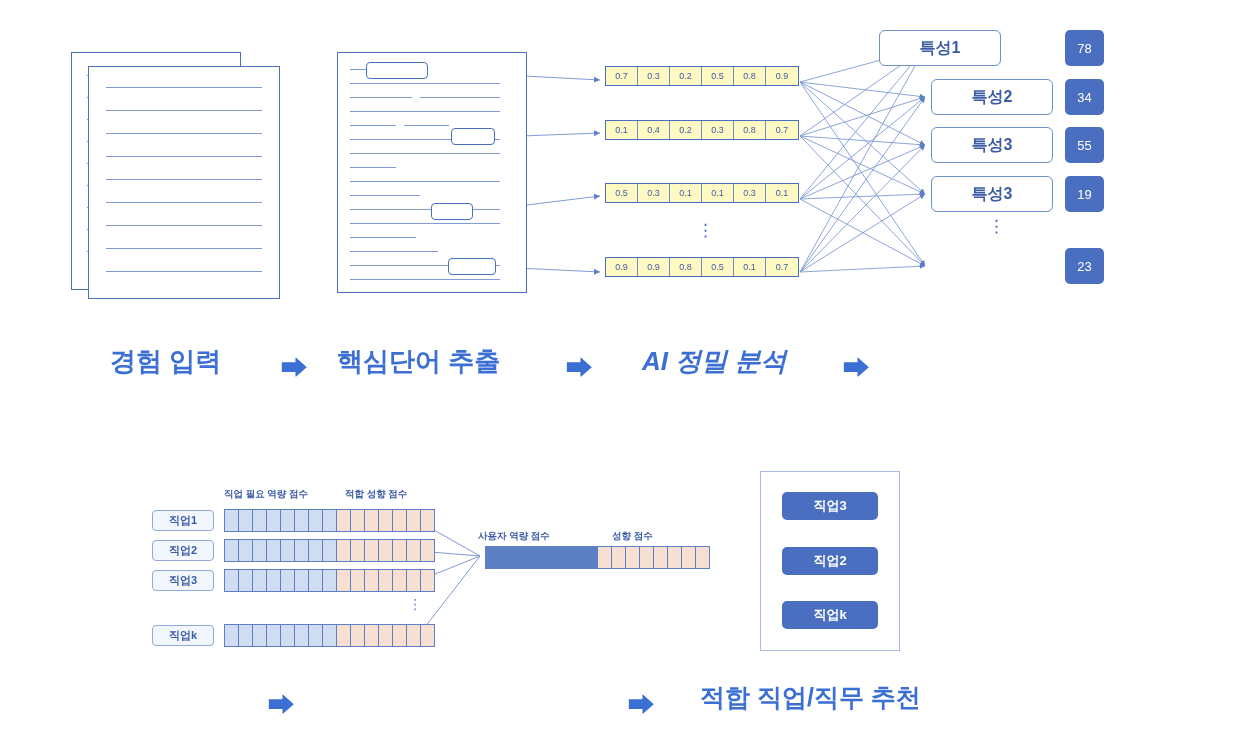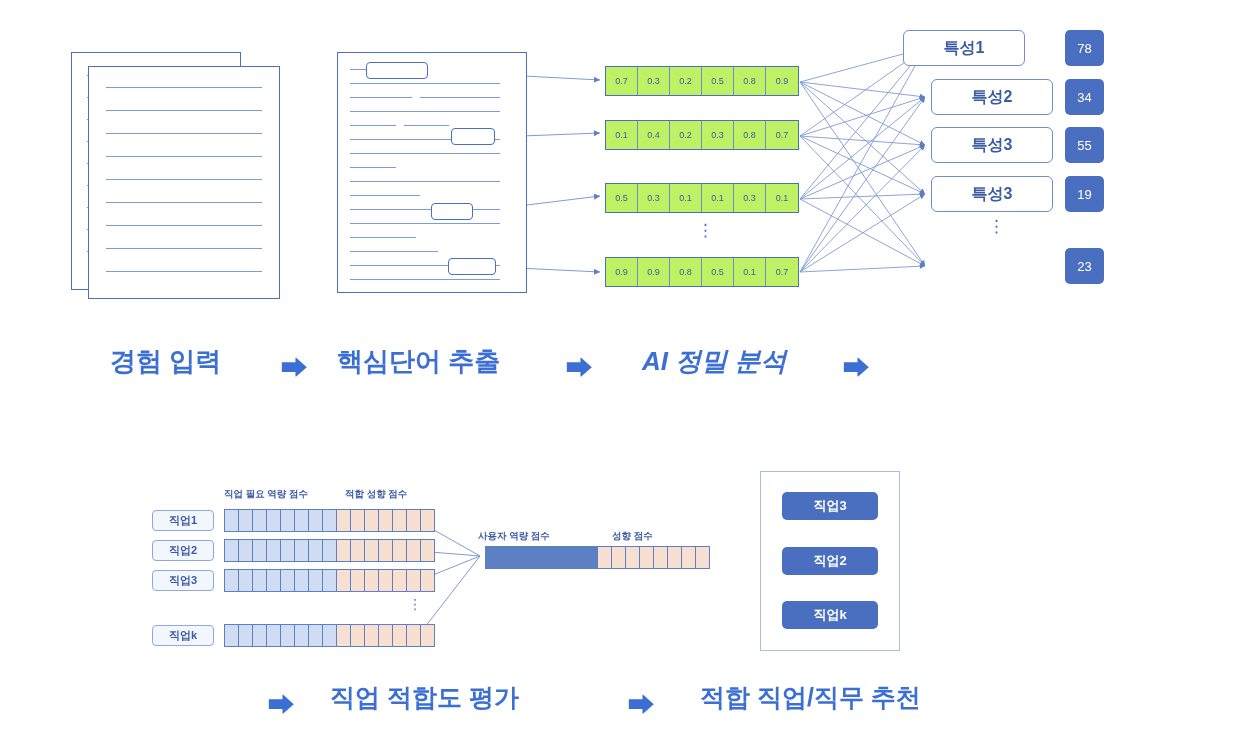--- a/index.html
+++ b/index.html
@@ -66,23 +66,23 @@
     border-radius: 4px;
     background: #ffffff;
     box-sizing: border-box;
   }
 
   
   .vector {
     position: absolute;
     display: flex;
     border: 1.5px solid #4a6fc0;
-    background: #bef264;
-    box-sizing: border-box;
-    height: 30px;
+    background: #fef9c3;
+    box-sizing: border-box;
+    height: 20px;
   }
   .vector .cell {
     width: 32px;
     border-right: 1px solid #6f8ecb;
     display: flex;
     align-items: center;
     justify-content: center;
     font-size: 9px;
     color: #3b5ba5;
     box-sizing: border-box;
@@ -353,21 +353,21 @@
 
   <div class="vector" style="left:605px; top:257px;">
     <div class="cell">0.9</div>
     <div class="cell">0.9</div>
     <div class="cell">0.8</div>
     <div class="cell">0.5</div>
     <div class="cell">0.1</div>
     <div class="cell">0.7</div>
   </div>
 
-  <div class="feat" style="left:879px; top:30px;margin-left:24px;">특성1</div>
+  <div class="feat" style="left:879px; top:30px;">특성1</div>
   <div class="score" style="left:1065px; top:30px;text-align:right;">78</div>
 
   <div class="feat" style="left:931px; top:79px;">특성2</div>
   <div class="score" style="left:1065px; top:79px;">34</div>
 
   <div class="feat" style="left:931px; top:127px;">특성3</div>
   <div class="score" style="left:1065px; top:127px;">55</div>
 
   <div class="feat" style="left:931px; top:176px;">특성3</div>
   <div class="score" style="left:1065px; top:176px;">19</div>
@@ -484,17 +484,16 @@
       <div class="seg peach"></div>
       <div class="seg peach"></div>
   </div>
 
   <div class="recpanel"></div>
   <div class="recitem" style="left:782px; top:492px;">직업3</div>
   <div class="recitem" style="left:782px; top:547px;">직업2</div>
   <div class="recitem" style="left:782px; top:601px;">직업k</div>
 
   <div class="arrow" style="left:268px; top:684px;">➡</div>
-  <div class="caption2" style="left:330px; top:681px;">직업 적합도 평가</div>
   <div class="arrow" style="left:628px; top:684px;">➡</div>
   <div class="caption2" style="left:700px; top:681px;">적합 직업/직무 추천</div>
 
 </div>
 
 </body></html>

